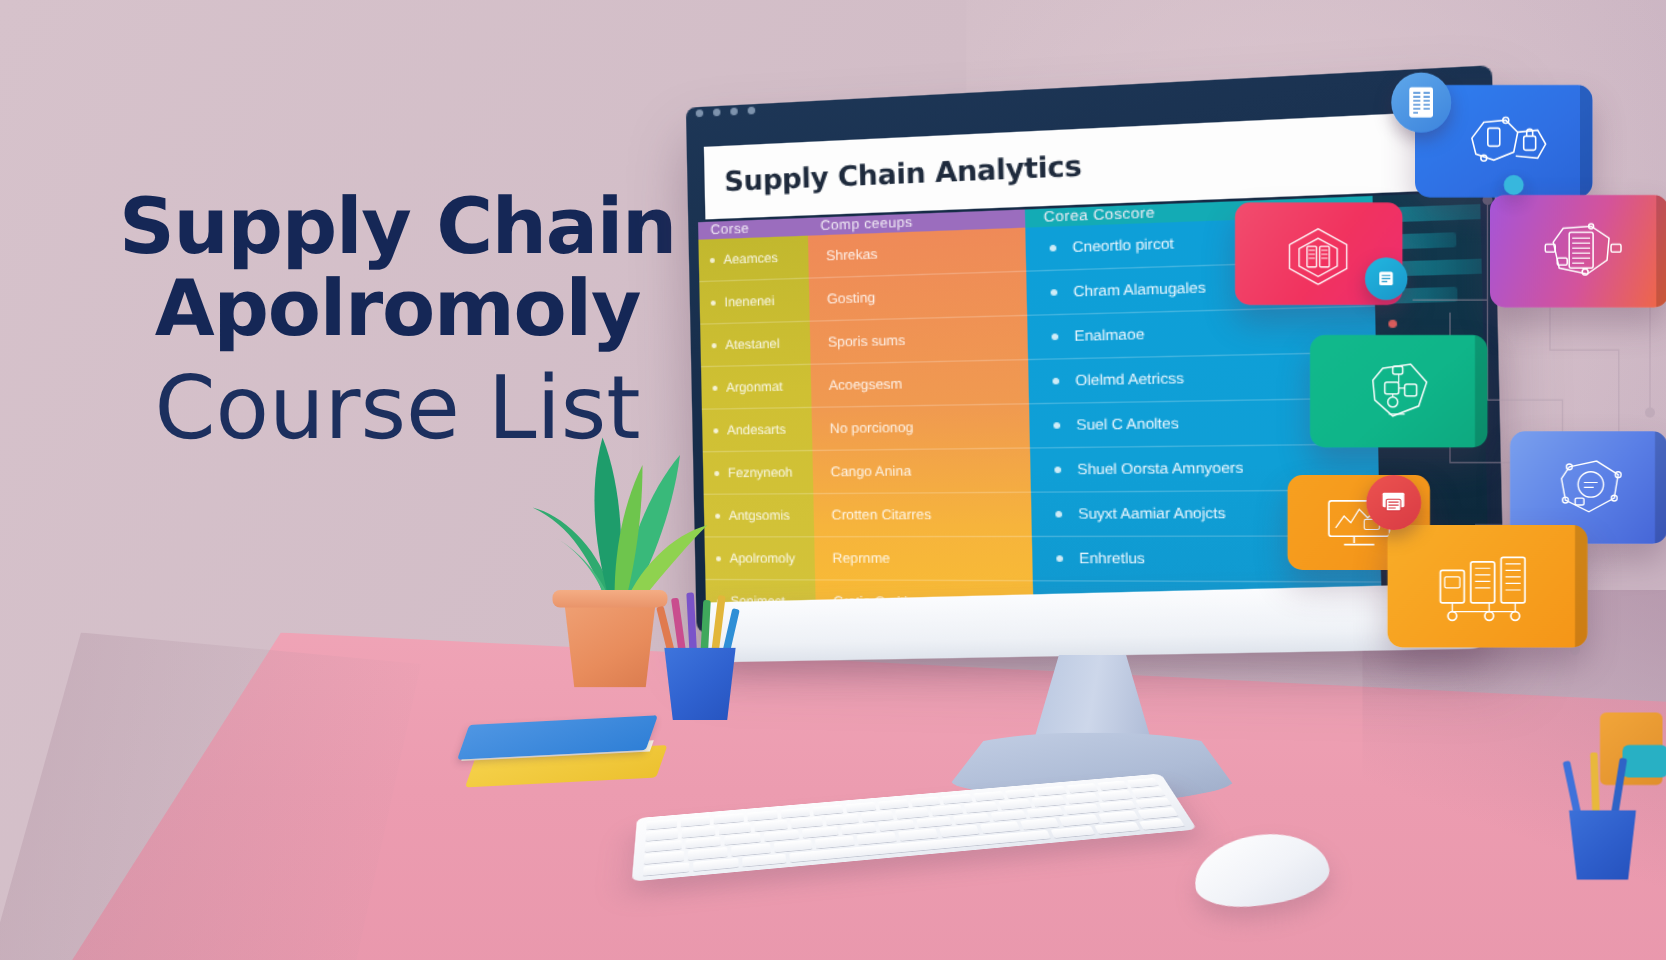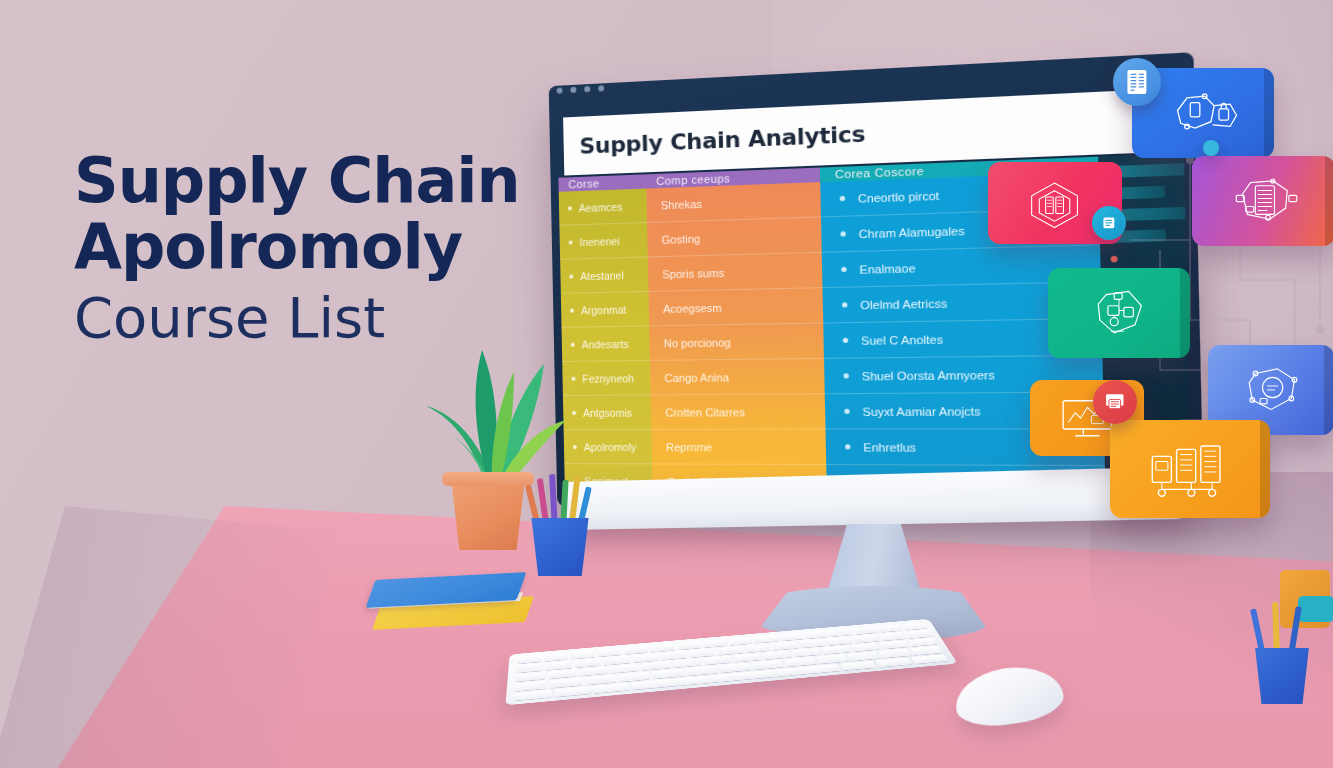--- a/index.html
+++ b/index.html
@@ -31,29 +31,29 @@
     position:absolute; left:-60px; top:464px; width:640px; height:420px;
     background:linear-gradient(100deg, rgba(175,143,160,.45), rgba(175,143,160,0) 62%);
     clip-path:polygon(3% 100%, 19.5% 10%, 62% 16%, 50% 100%);
   }
   .desk-right-shade {
     position:absolute; left:1090px; top:472px; width:310px; height:330px;
     background:linear-gradient(200deg, rgba(150,110,140,.40), rgba(150,110,140,0) 60%);
   }
 
   
-  .headline { position:absolute; left:74px; top:148px; width:520px; }
+  .headline { position:absolute; left:58px; top:148px; width:520px;text-align:center; }
   .headline .l1, .headline .l2 {
     font-family:"DejaVu Sans", sans-serif;
     font-weight:bold; font-size:62px; line-height:1.06;
     color:#152756; letter-spacing:-1px;
   }
   .headline .l3 {
     font-family:"DejaVu Sans", sans-serif;
-    font-weight:400; font-size:56px; line-height:1.18;
+    font-weight:400; font-size:70px; line-height:1.18;
     color:#1c2f5e; letter-spacing:0px; margin-top:6px;
   }
 
   
   .monitor { position:absolute; left:553px; top:86px; width:600px; height:420px; }
   .bezel {
     position:absolute; inset:0;
     background:linear-gradient(170deg,#1d3656 0%,#162c49 55%,#112238 100%);
     border-radius:8px;
     transform:perspective(1300px) rotateY(-11deg) rotateZ(-1.2deg);

